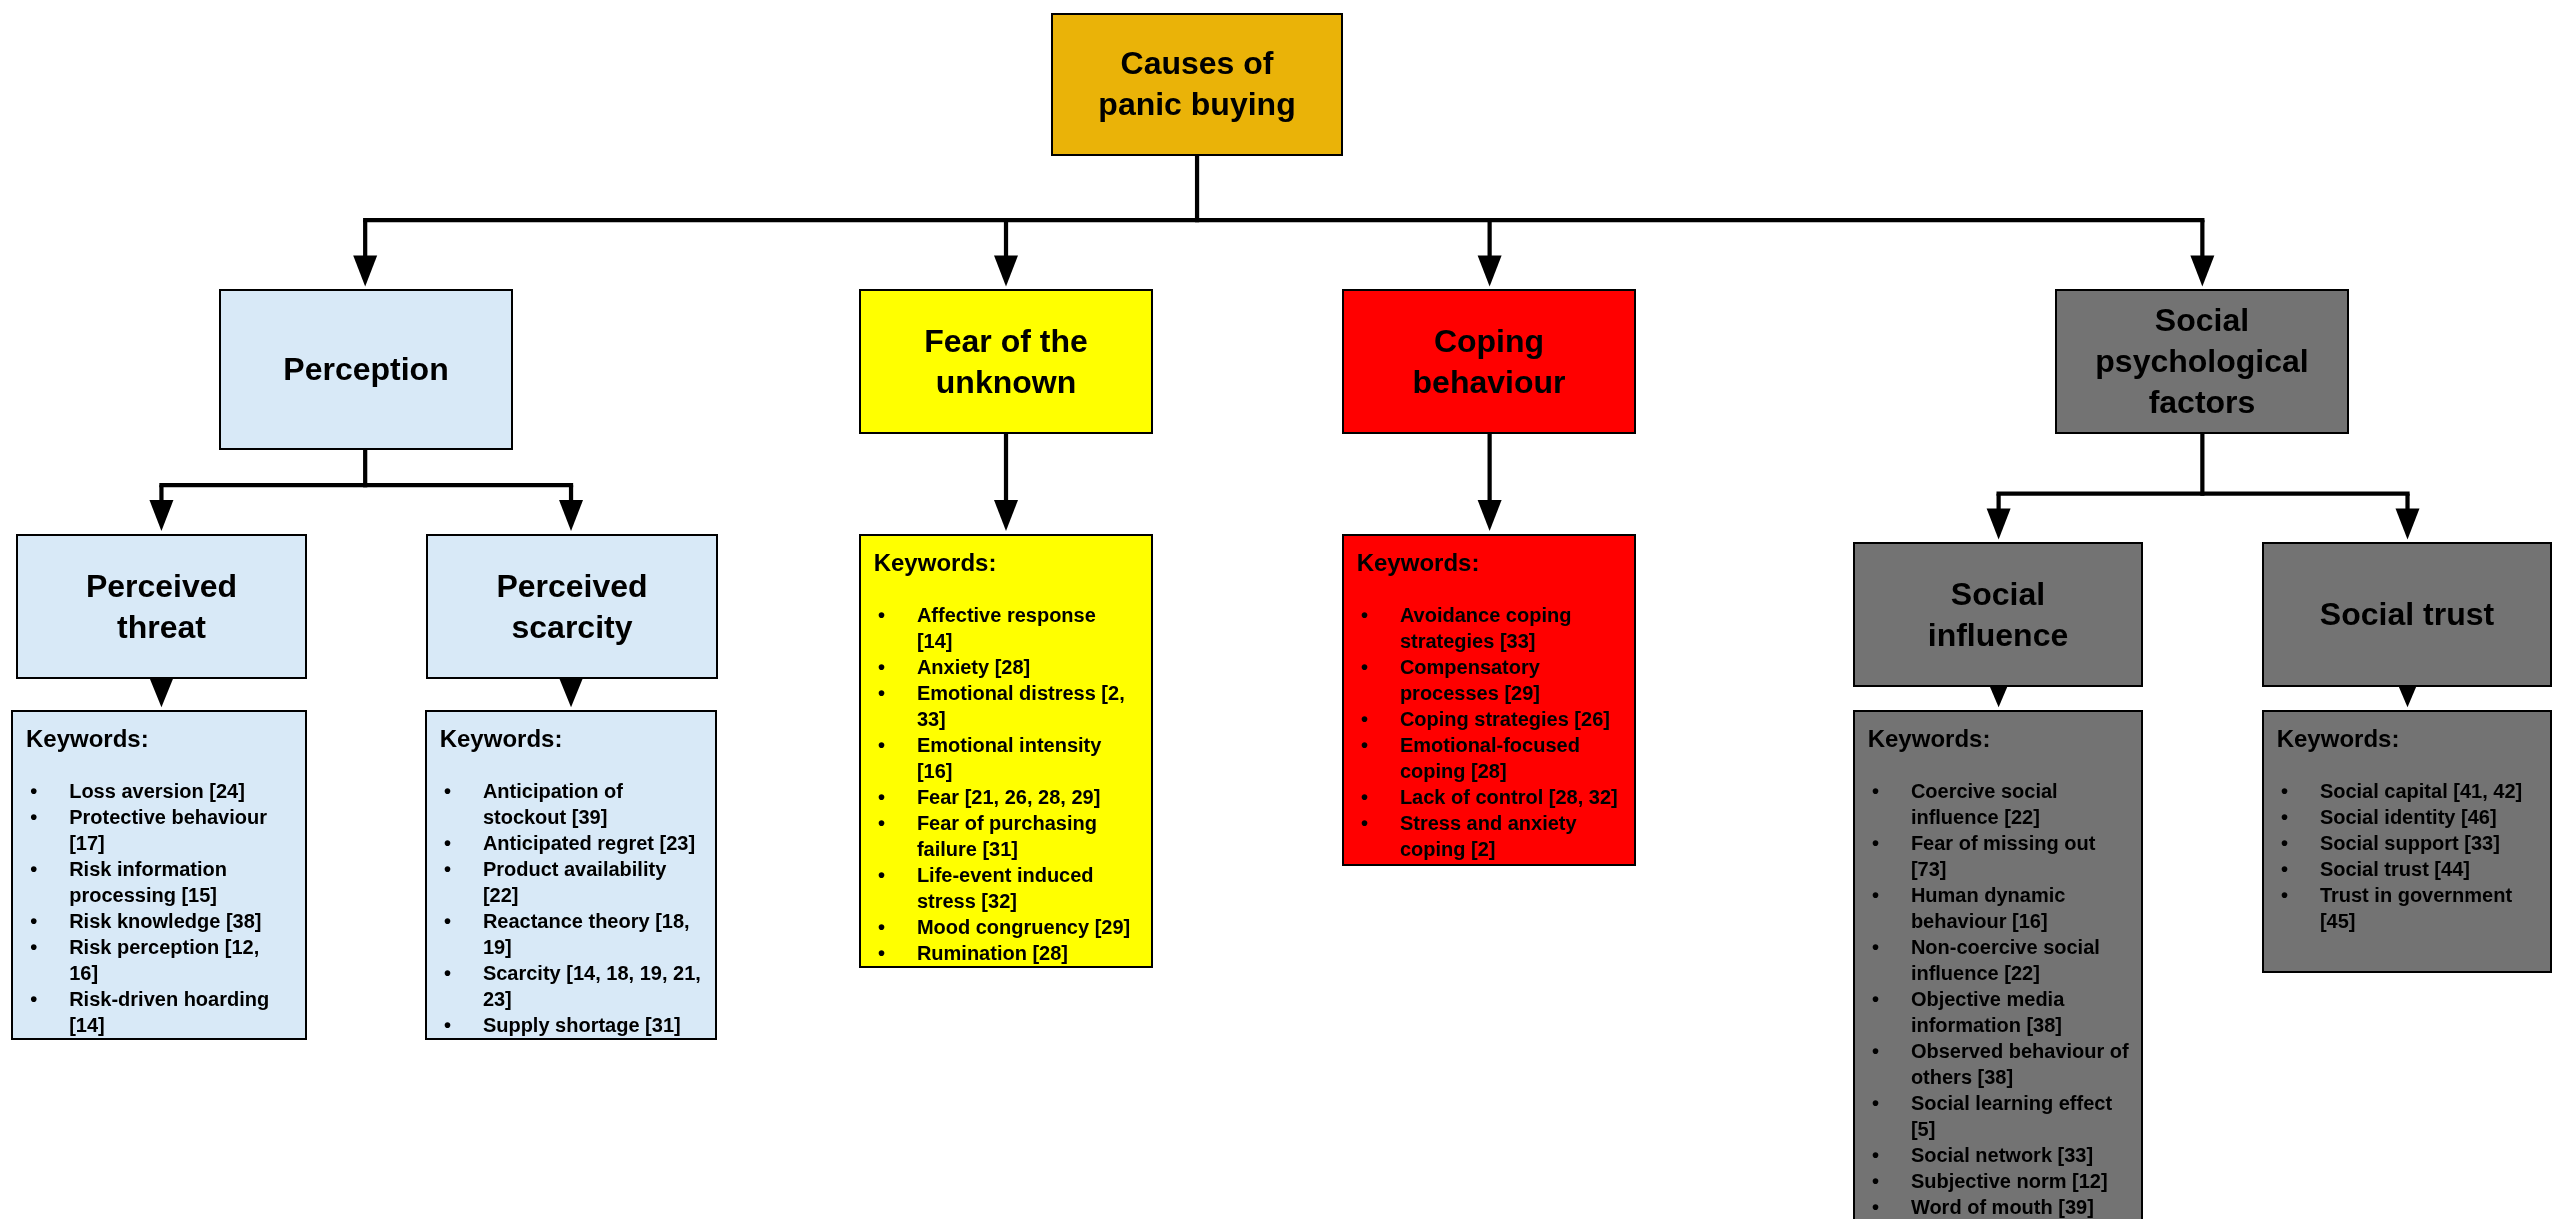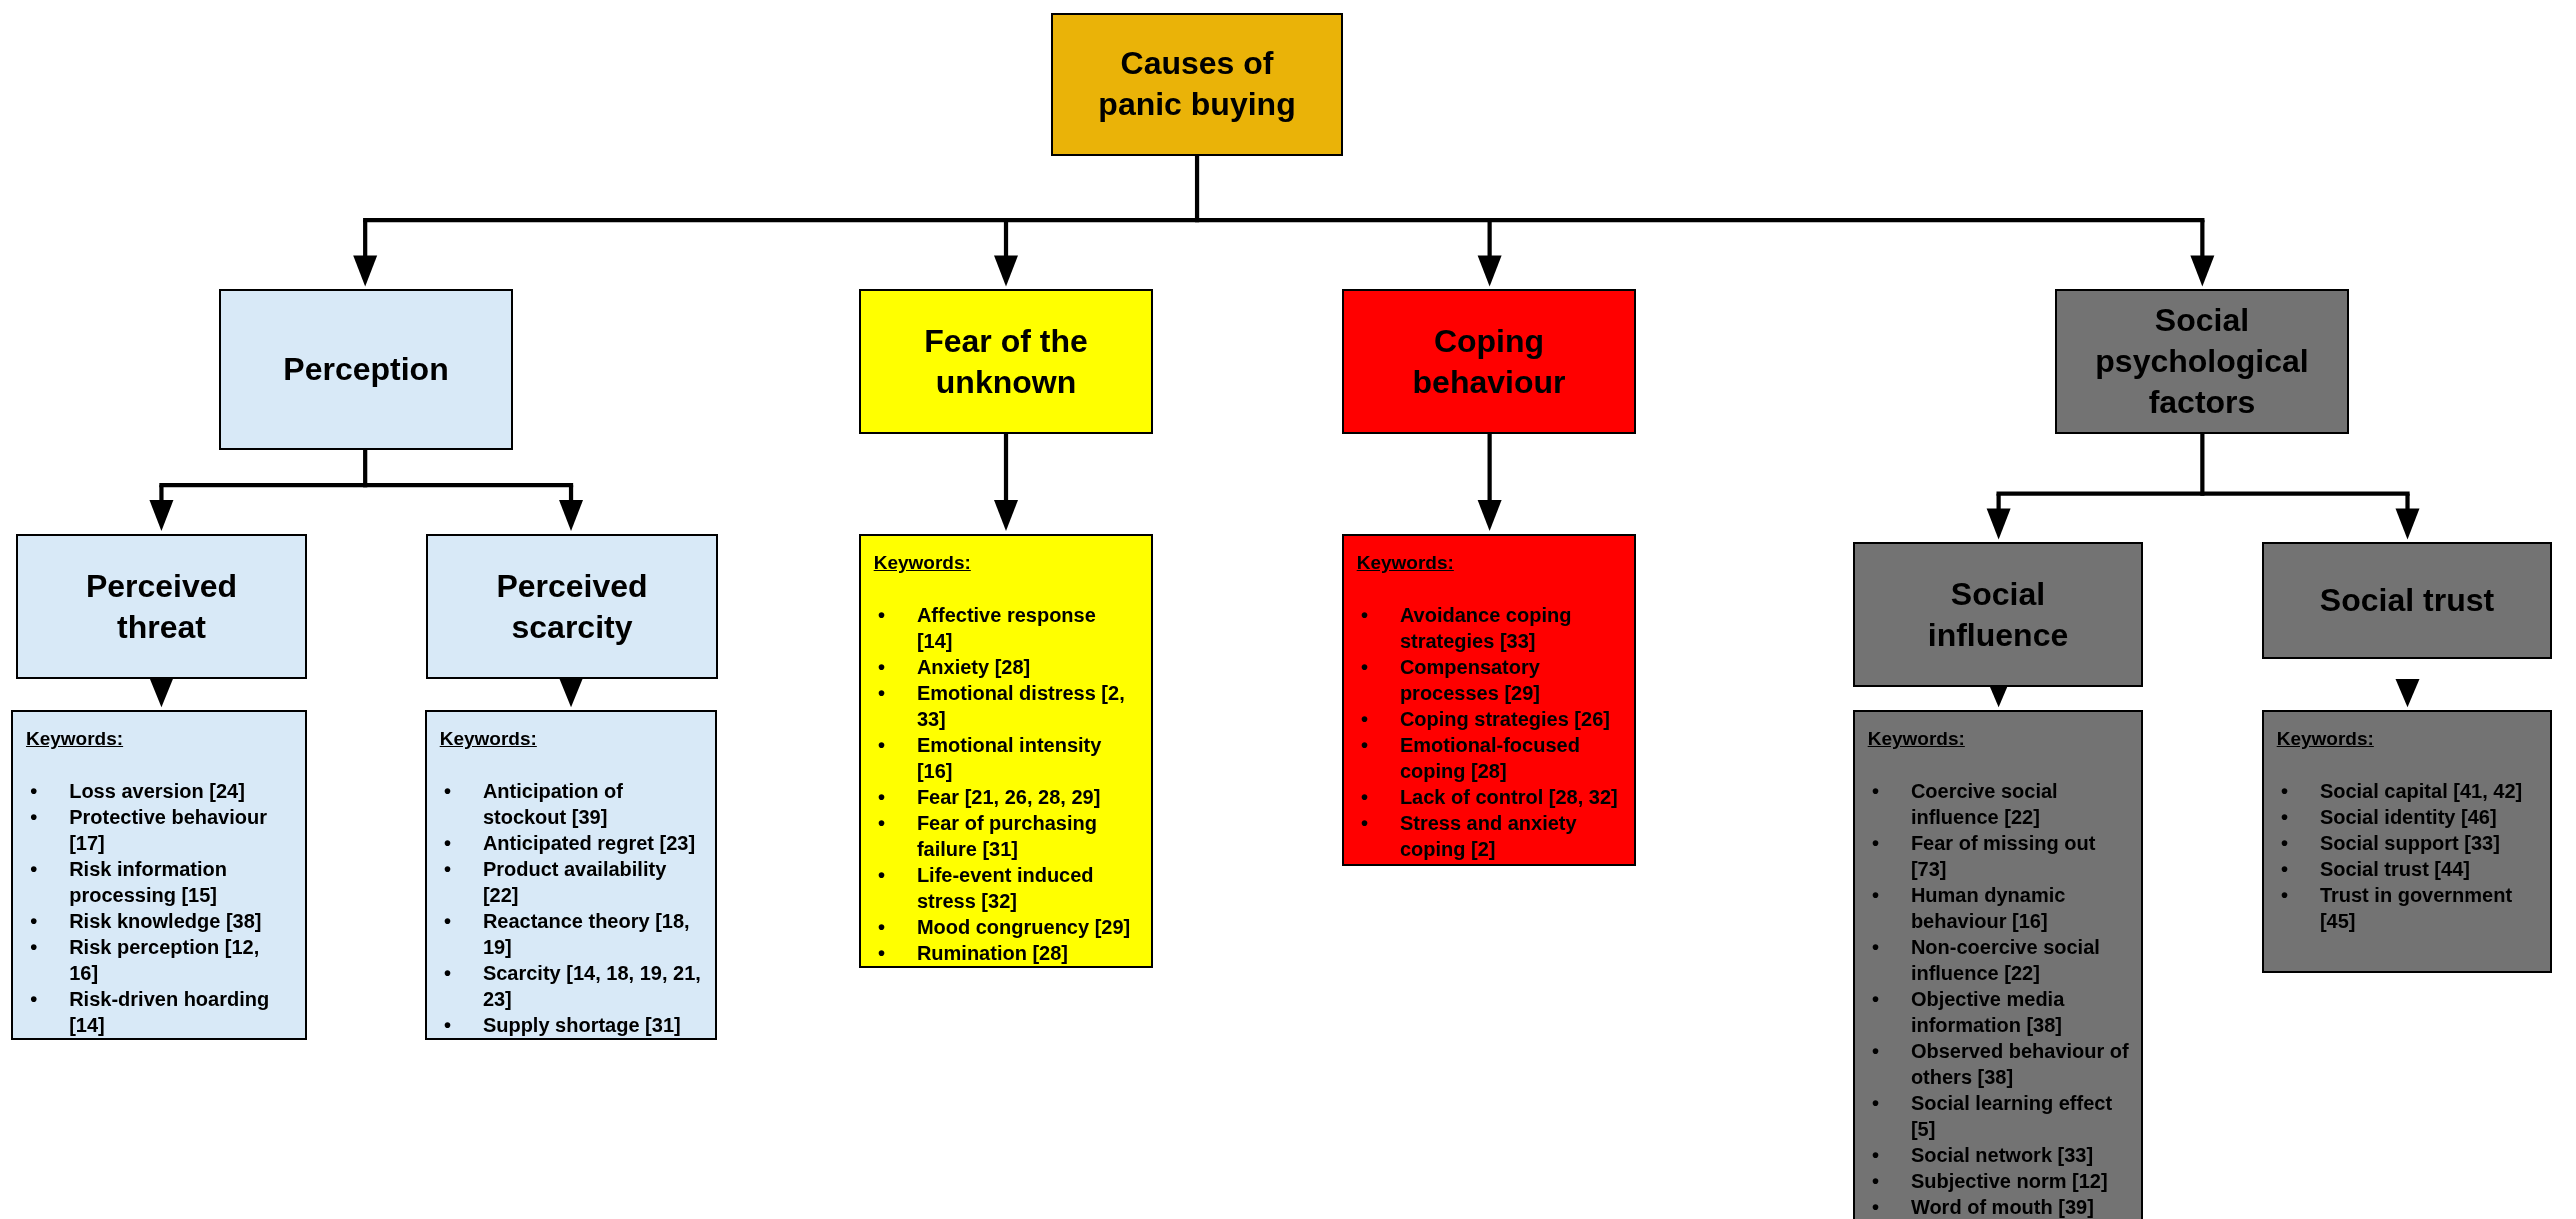--- a/index.html
+++ b/index.html
@@ -31,41 +31,41 @@
     line-height: 1.28;
   }
   .kwbox {
     position: absolute;
     box-sizing: border-box;
     border: 2.8px solid #000000;
     padding: 14px 0 0 12.7px;
     font-size: 20px;
     line-height: 26px;
   }
-  .kw-heading { font-size: 19px; margin: 0 0 26px 0; text-decoration: underline; }
+  .kw-heading { font-size: 24px; margin: 0 0 26px 0; }
   .kwbox ul { list-style: none; margin: 0; padding: 0; }
   .kwbox li { display: flex; align-items: flex-start; }
   .bullet { flex: 0 0 39px; margin-left: 4.2px; font-size: 20px; }
   .kw-text { flex: 1 1 auto; }
   
   .fill-green  { background: #eab308; }
   .fill-blue   { background: #D8E9F7; }
   .fill-yellow { background: #FFFF00; }
   .fill-red    { background: #FF0000; }
   .fill-orange { background: #737373; }
   
   .box-root        { left: 1051px; top: 12.7px;  width: 292px; height: 143px; }
   .box-perception  { left: 219px;  top: 289px; width: 294px; height: 161px; }
   .box-fear        { left: 859px; top: 289px; width: 294px; height: 145px; }
   .box-coping      { left: 1342px; top: 289px; width: 294px; height: 145px; }
   .box-social      { left: 2055px; top: 289px; width: 294px; height: 145px; }
   .box-threat      { left: 16px;   top: 534px; width: 291px; height: 145px; }
   .box-scarcity    { left: 426px;  top: 534px; width: 292px; height: 145px; }
   .box-influence   { left: 1853px; top: 542px; width: 290px; height: 145px; }
-  .box-trust       { left: 2262px; top: 542px; width: 290px; height: 117px; }
+  .box-trust       { left: 2262px; top: 542px; width: 290px; height: 145px; }
   
   .kw-threat    { left: 11.3px;   top: 710px; width: 296px; min-height: 309px; padding-right: 16px; }
   .kw-scarcity  { left: 425px;  top: 710px; width: 292px; min-height: 309px; padding-right: 10px; }
   .kw-fear      { left: 859px; top: 534px;  width: 294px; min-height: 411px; padding-right: 17.6px; }
   .kw-coping    { left: 1342px; top: 534px;  width: 294px; min-height: 332px; padding-right: 13.4px; }
   .kw-influence { left: 1853px; top: 710px; width: 290px; min-height: 489px; padding-right: 9.2px; }
   .kw-trust     { left: 2262px; top: 710px; width: 290px; min-height: 263px; padding-right: 9.2px; }
 </style>
 </head>
 <body>

